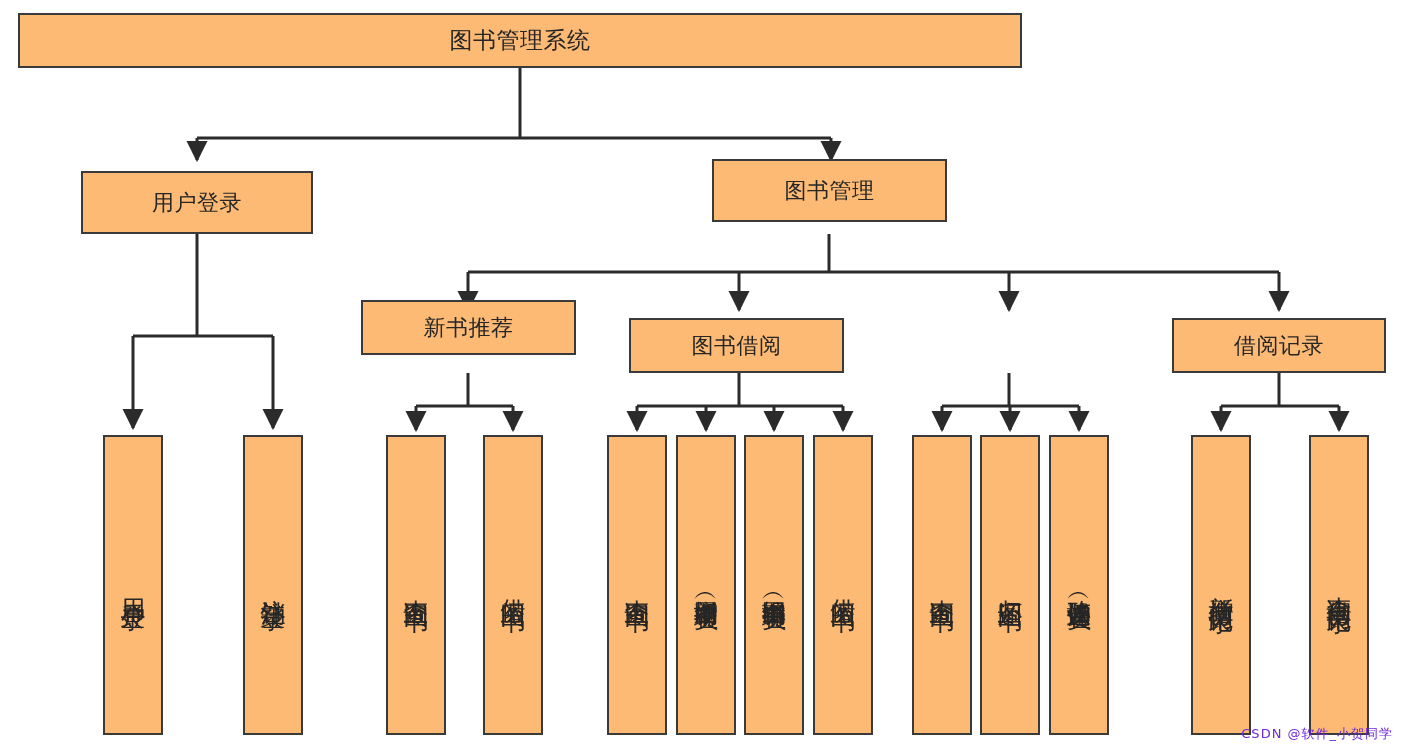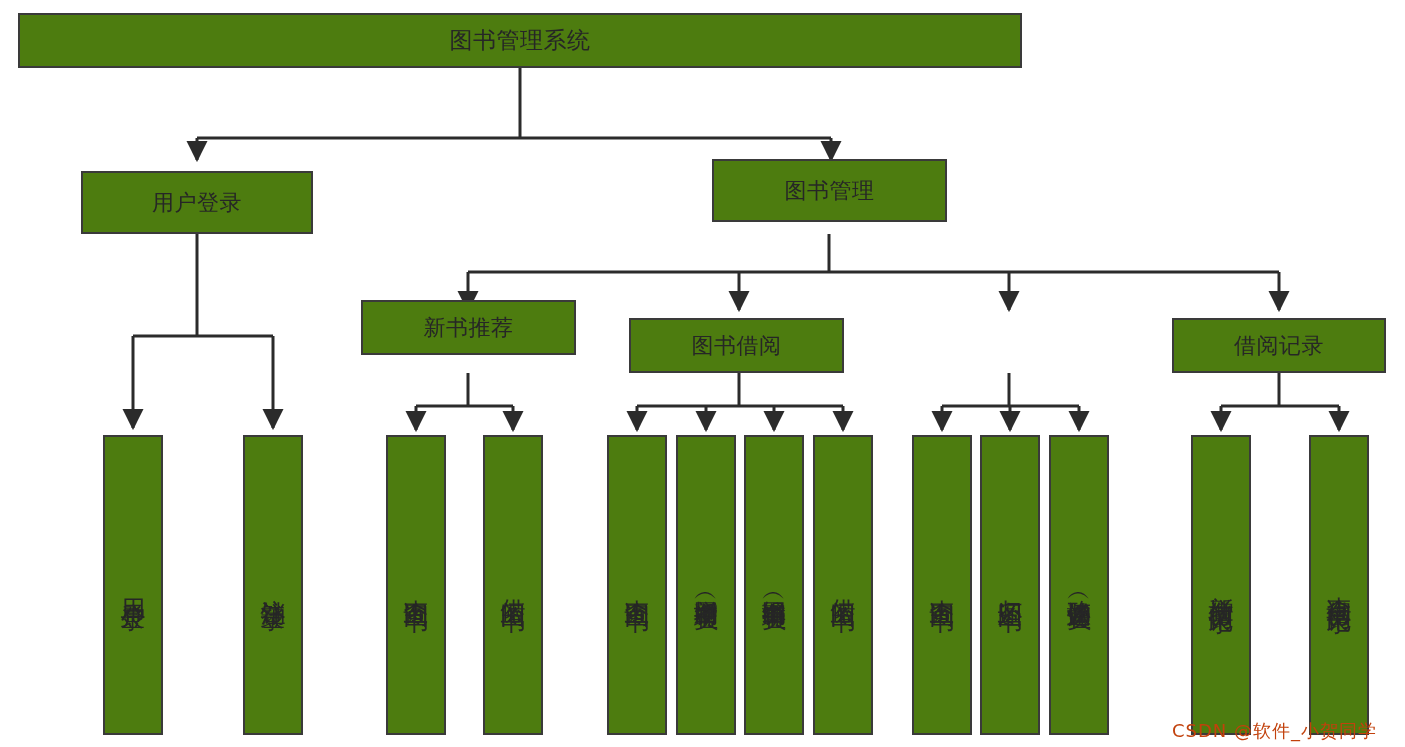--- a/index.html
+++ b/index.html
@@ -16,21 +16,21 @@
     width:1405px;height:747px;
   }
   svg#connectors{
     position:absolute;left:0;top:0;
     width:1405px;height:747px;
     pointer-events:none;
   }
   .node{
     position:absolute;
     box-sizing:border-box;
-    background:#4d7c0f;
+    background:#fdba74;
     border:2.5px solid #3a3a3a;
     display:flex;
     align-items:center;
     justify-content:center;
     overflow:hidden;
   }
   .node .label{
     color:#262626;
     line-height:1.05;
     white-space:nowrap;
@@ -56,24 +56,24 @@
     line-height:1.0;
     letter-spacing:3px;
     white-space:nowrap;
   }
   .node.vert.long .label{
     font-size:24px;
     letter-spacing:1px;
   }
   .watermark{
     position:absolute;
-    right:28px;
+    right:12px;
     bottom:4px;
-    font-size:18px;
-    color:#c2410c;
+    font-size:13px;
+    color:#6d28d9;
     letter-spacing:1px;
     white-space:nowrap;
     font-family:"DejaVu Sans","Liberation Sans",sans-serif;
   }
 </style>
 </head>
 <body>
 
 <div id="diagram-root">
 

